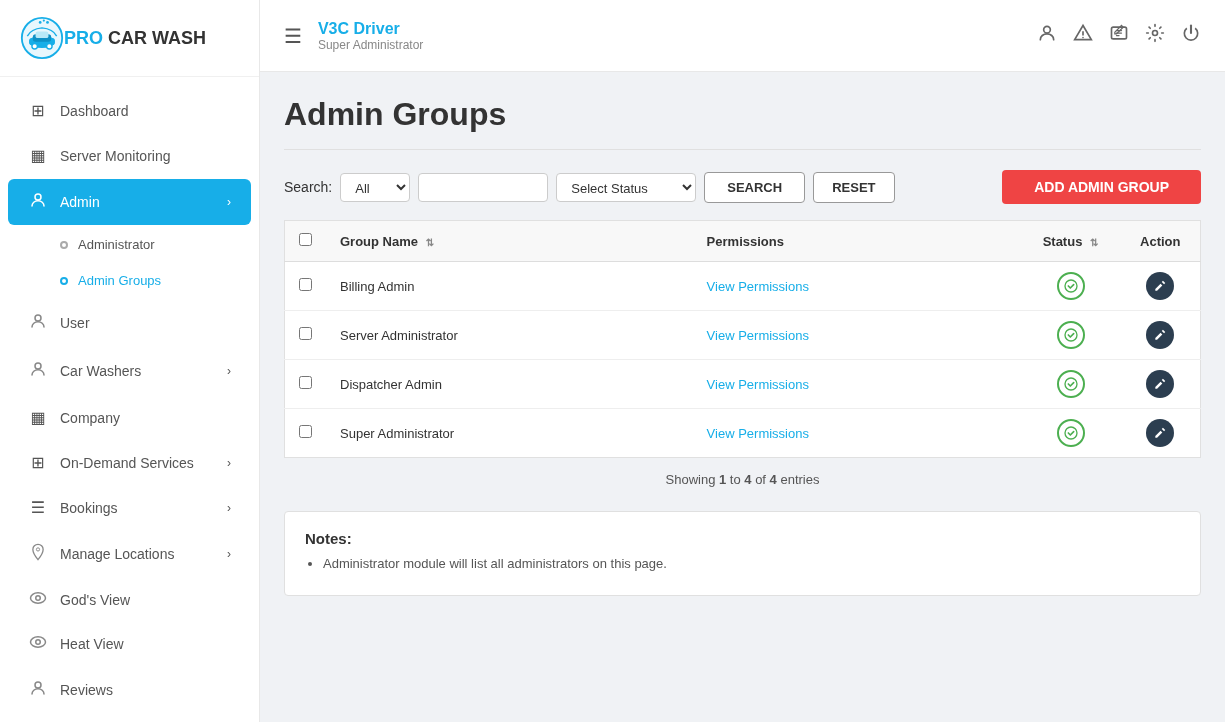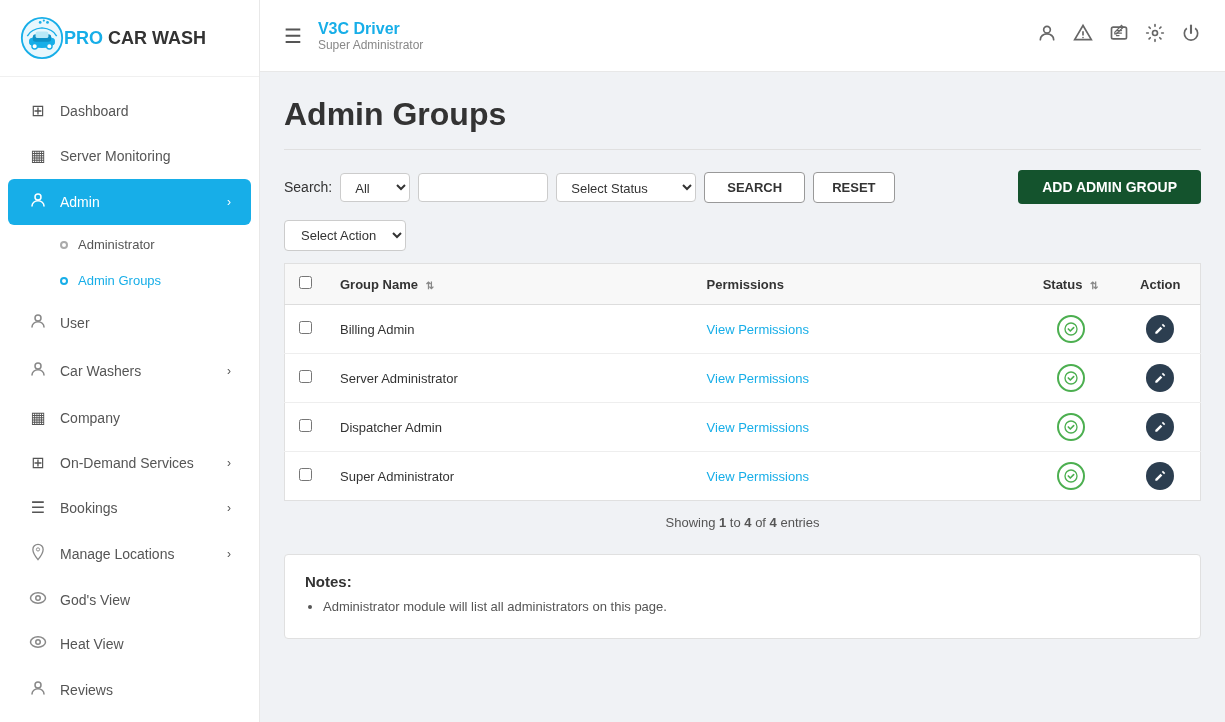--- a/index.html
+++ b/index.html
@@ -135,22 +135,22 @@
       background: #fff;
       border: 1px solid #999;
       border-radius: 4px;
       cursor: pointer;
       font-size: 13px;
       font-weight: 600;
       color: #333;
     }
     .btn-add {
       margin-left: auto;
-      padding: 9px 24px;
-      background: #14532d;
+      padding: 9px 32px;
+      background: #ef4444;
       color: #fff;
       border: none;
       border-radius: 4px;
       cursor: pointer;
       font-size: 14px;
       font-weight: 600;
     }
 
     
     .action-select-wrap { margin-bottom: 12px; }
@@ -439,26 +439,20 @@
       <select class="status-select">
         <option>Select Status</option>
         <option>Active</option>
         <option>Inactive</option>
       </select>
       <button class="btn-search">SEARCH</button>
       <button class="btn-reset">RESET</button>
       <button class="btn-add">ADD ADMIN GROUP</button>
     </div>
 
-    <div class="action-select-wrap">
-      <select class="action-select">
-        <option>Select Action</option>
-        <option>Delete</option>
-      </select>
-    </div>
 
     <table class="data-table">
       <thead>
         <tr>
           <th class="check-col">
             <input type="checkbox" style="">
           </th>
           <th>Group Name <span class="sort-icon">⇅</span></th>
           <th>Permissions</th>
           <th class="status-col">Status <span class="sort-icon">⇅</span></th>

